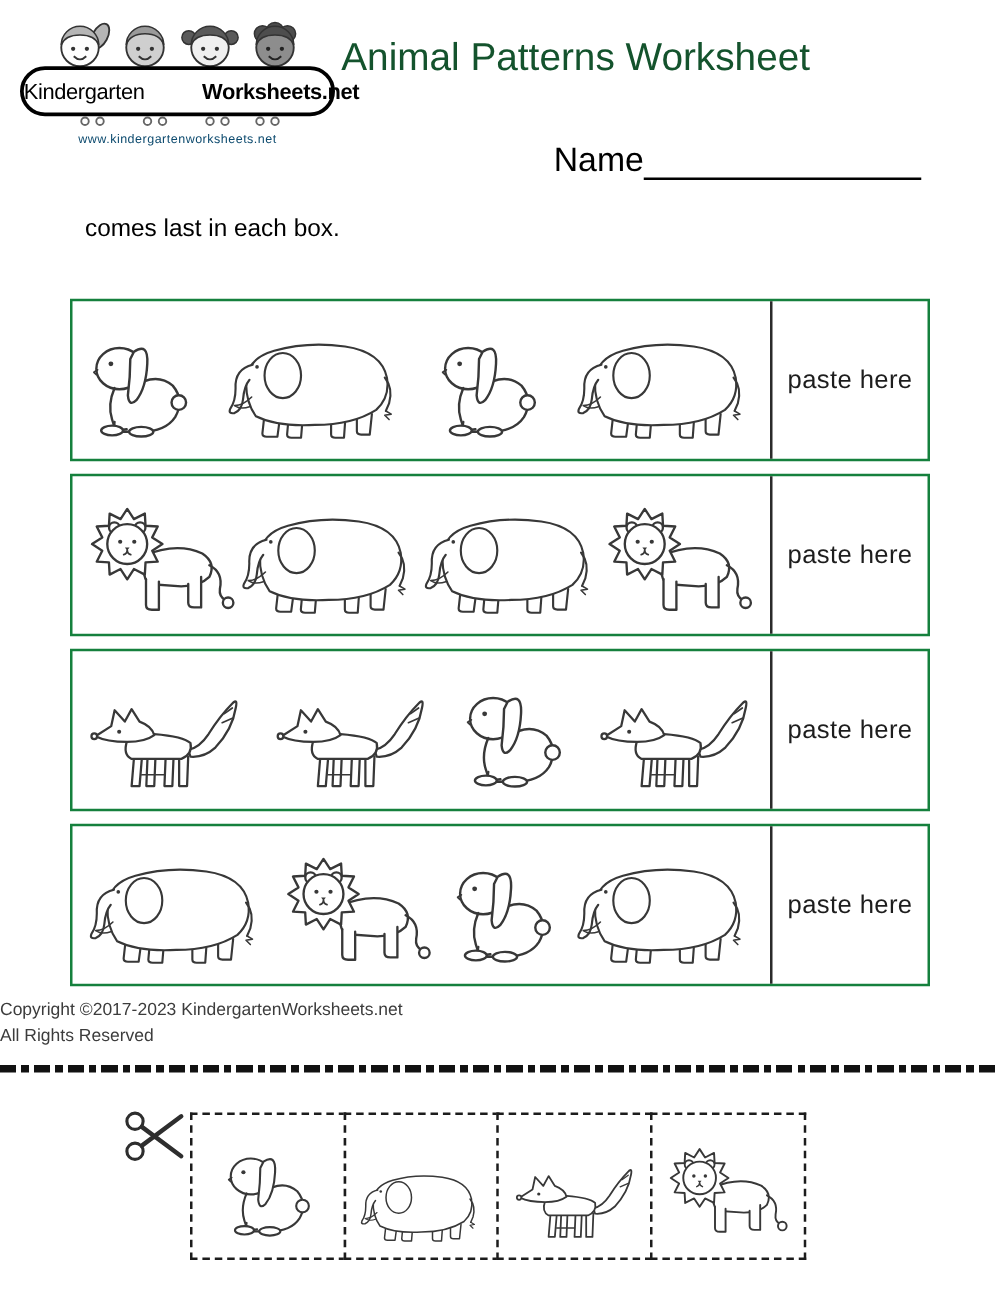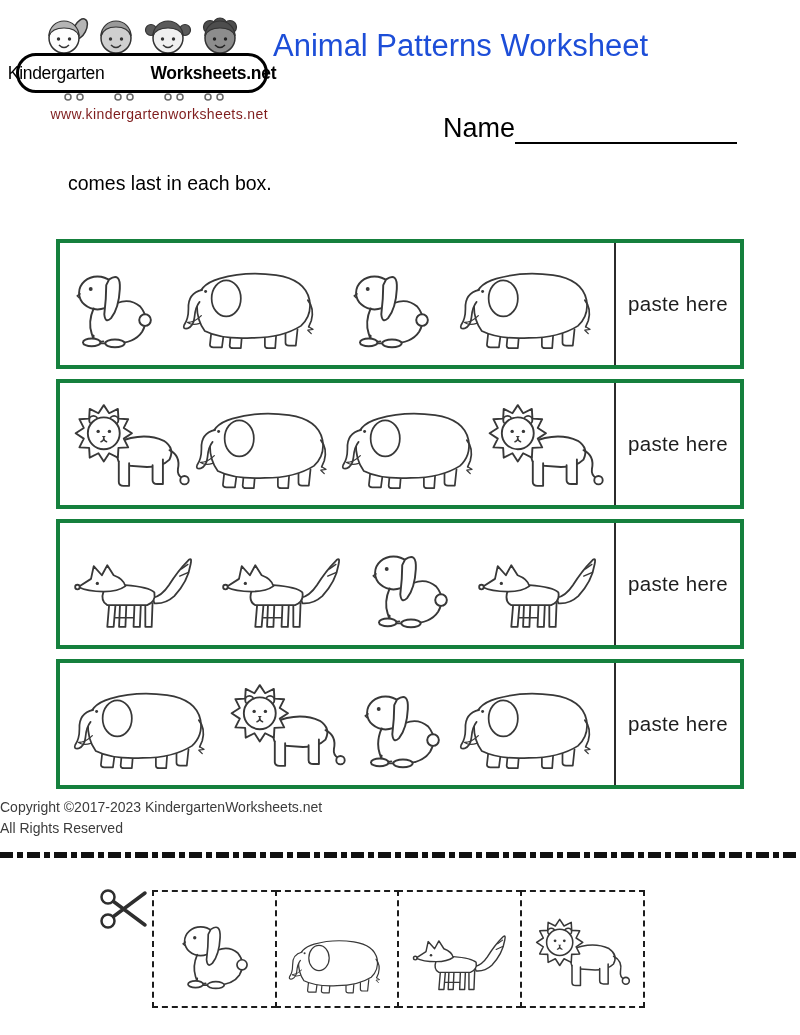--- a/index.html
+++ b/index.html
@@ -3,36 +3,36 @@
 <meta charset="utf-8">
 <style>
   html,body{margin:0;padding:0;background:#fff;}
   #page{position:relative;width:800px;height:1035px;background:#ffffff;
         font-family:"Liberation Sans",sans-serif;overflow:hidden;color:#000;}
 
   
   .logo{position:absolute;left:16px;top:6px;width:252px;}
   .kids-svg{display:block;margin:0 auto;width:220px;height:56px;position:relative;z-index:1;}
   .banner{position:relative;z-index:2;margin-top:-9px;height:34px;border:3px solid #000;
-          border-radius:20px;background:#fff;display:flex;align-items:center;justify-content:center;
+          border-radius:20px;background:#fff;display:flex;align-items:center;
           font-size:17.5px;letter-spacing:-0.3px;white-space:nowrap;}
   .banner .bold{font-weight:bold;padding-left:46px;}
   .feet-svg{display:block;margin:-1px auto 0;width:200px;height:12px;}
-  .website{text-align:right;color:#7f1d1d;font-size:14px;margin-top:2px;letter-spacing:0.4px;}
-
-  
-  .title{position:absolute;left:273px;top:28px;font-size:31px;font-weight:400;color:#1d4ed8;}
+  .website{text-align:center;color:#0c4a6e;font-size:10px;margin-top:2px;letter-spacing:0.4px;}
+
+  
+  .title{position:absolute;left:273px;top:28px;font-size:31px;font-weight:400;color:#14532d;}
   .name-row{position:absolute;left:443px;top:112px;font-size:27px;display:flex;align-items:flex-end;}
   .name-line{display:inline-block;width:222px;height:30px;border-bottom:2px solid #000;}
 
   .instructions{position:absolute;left:68px;top:170px;font-size:19.5px;line-height:1.4;color:#000;}
 
   
   .rows{position:absolute;left:56px;top:239px;width:688px;}
-  .pattern-row{box-sizing:border-box;height:130px;border:4px solid #15803d;margin-bottom:10px;
+  .pattern-row{box-sizing:border-box;height:130px;border:2px solid #15803d;margin-bottom:10px;
                display:flex;background:#fff;}
   .animals{flex:1;display:flex;align-items:flex-end;justify-content:space-between;
            padding:6px 12px 10px 10px;min-width:0;}
   .animal{flex-shrink:0;display:block;}
   .paste-cell{box-sizing:border-box;width:126px;border-left:2px solid #2b2b2b;display:flex;
               align-items:center;justify-content:center;font-size:20.5px;color:#1d1d1d;letter-spacing:0.3px;}
 
   .sz-rabbit{width:88px;height:97px}
   .sz-elephant{width:146px;height:96px}
   .sz-fox{width:128px;height:86px}

